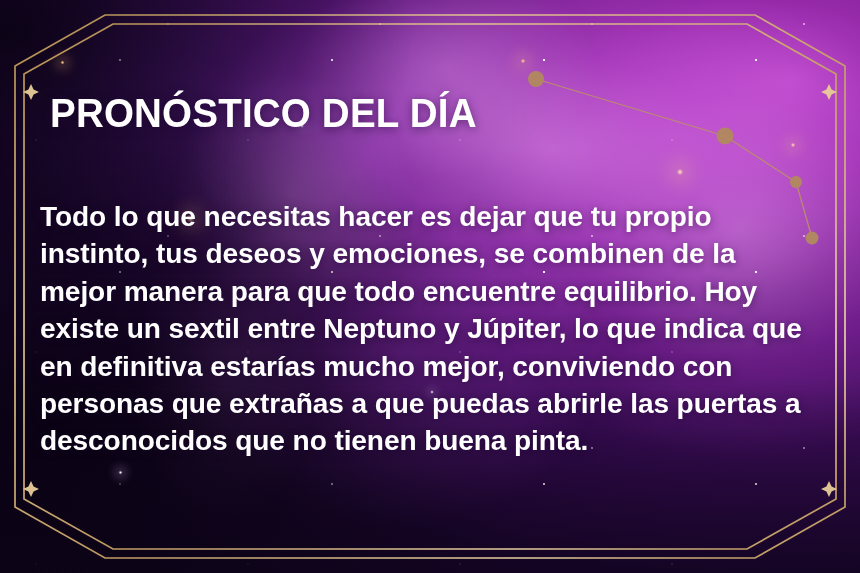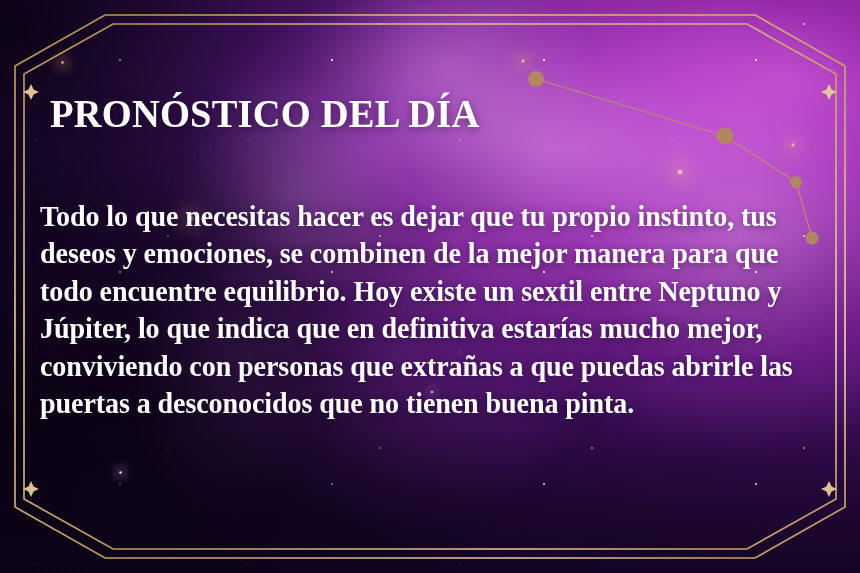--- a/index.html
+++ b/index.html
@@ -83,21 +83,21 @@
   .glowstar{position:absolute;border-radius:50%;pointer-events:none;}
 
   
   .frame{position:absolute;inset:0;pointer-events:none;}
   .frame svg{display:block;}
 
   
   .constellation{position:absolute;inset:0;pointer-events:none;}
 
   
-  .content{position:absolute;inset:0;font-family:Liberation Serif, serif;}
+  .content{position:absolute;inset:0;}
 
   #title{
     position:absolute;
     left:50px;top:90px;
     margin:0;
     color:#ffffff;
     font-size:41px;
     line-height:46px;
     font-weight:700;
     letter-spacing:.2px;

